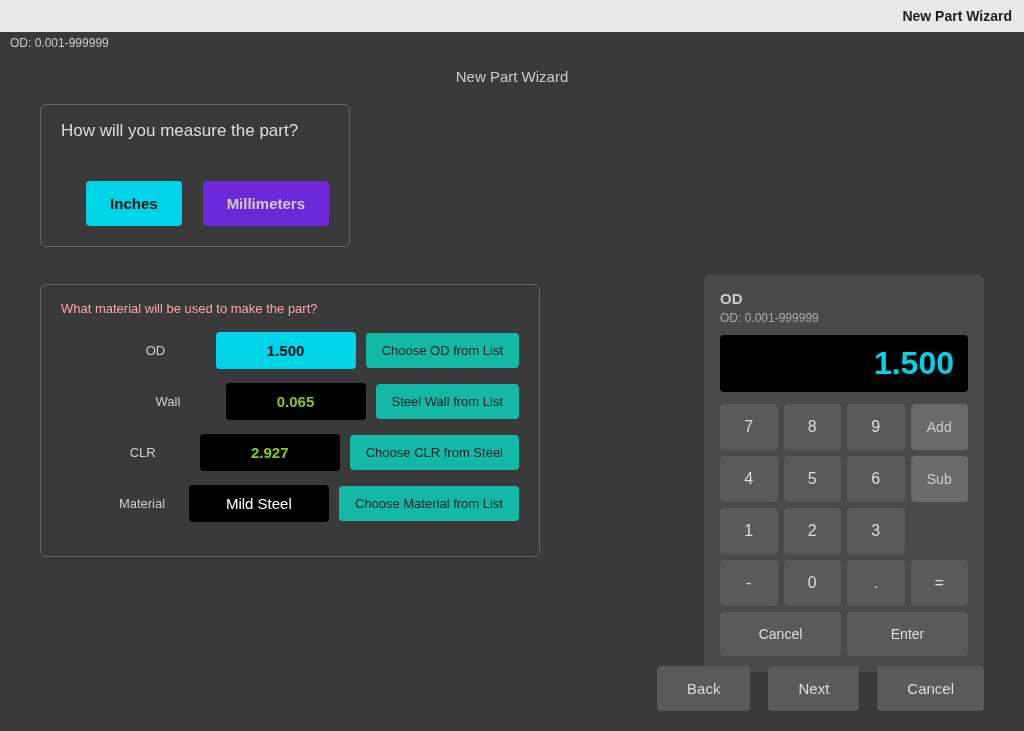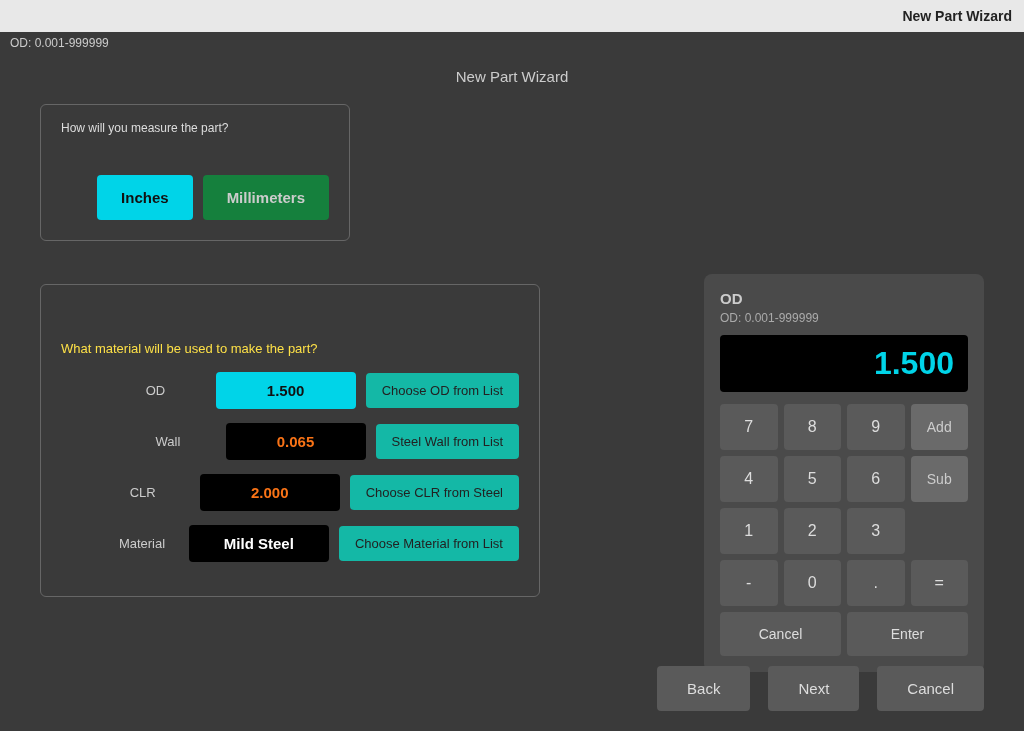--- a/index.html
+++ b/index.html
@@ -49,74 +49,73 @@
       position: absolute;
       top: 50px;
       left: 40px;
       border: 1px solid #666;
       border-radius: 6px;
       padding: 16px 20px 20px 20px;
       width: 310px;
     }
     #measure-label {
       color: #ddd;
-      font-size: 12px;
+      font-size: 17px;
       margin-bottom: 14px;
     }
     .measure-buttons {
       display: flex;
-      gap: 10px;
+      gap: 21px;
       margin-top: 40px;
     }
     .measure-btn {
       padding: 14px 24px;
       border: none;
       border-radius: 4px;
       font-size: 15px;
       cursor: pointer;
       font-weight: bold;
     }
     .measure-btn.active {
       background: #00d4e8;
       color: #111;
     }
     .measure-btn.inactive {
-      background: #15803d;
+      background: #6d28d9;
       color: #ccc;
     }
     
     #material-section {
       position: absolute;
       top: 230px;
       left: 40px;
       border: 1px solid #666;
       border-radius: 6px;
       padding: 16px 20px 20px 20px;
       width: 500px;
     }
     #material-label {
-      color: #fde047;
+      color: #fca5a5;
       font-size: 13px;
       margin-bottom: 16px;
-      margin-top: 40px;
     }
     .param-row {
       display: flex;
       align-items: center;
       margin-bottom: 14px;
       gap: 10px;
     }
     .param-name {
       color: #ccc;
       font-size: 13px;
       width: 60px;
     }
     .param-value {
       background: #000;
-      color: #f97316;
+      color: #84cc16;
       border: none;
       border-radius: 4px;
       padding: 10px 14px;
       font-size: 15px;
       font-weight: bold;
       width: 140px;
       text-align: center;
     }
     .param-value.od-active {
       background: #00d4e8;
@@ -258,27 +257,27 @@
     </div>
 
     <div class="param-row">
       <span class="param-name">Wall</span>
       <div class="param-value">0.065</div>
       <button class="param-btn">Steel Wall from List</button>
     </div>
 
     <div class="param-row">
       <span class="param-name">CLR</span>
-      <div class="param-value">2.000</div>
+      <div class="param-value">2.927</div>
       <button class="param-btn">Choose CLR from Steel</button>
     </div>
 
     <div class="param-row">
       <span class="param-name">Material</span>
-      <div class="param-value material-val" style="font-weight:bold;">Mild Steel</div>
+      <div class="param-value material-val" style="font-weight:normal;">Mild Steel</div>
       <button class="param-btn">Choose Material from List</button>
     </div>
   </div>
 
   <div id="numpad-panel">
     <div id="numpad-title">OD</div>
     <div id="numpad-range">OD: 0.001-999999</div>
     <div id="numpad-display">
       <span>1.500</span>
     </div>

